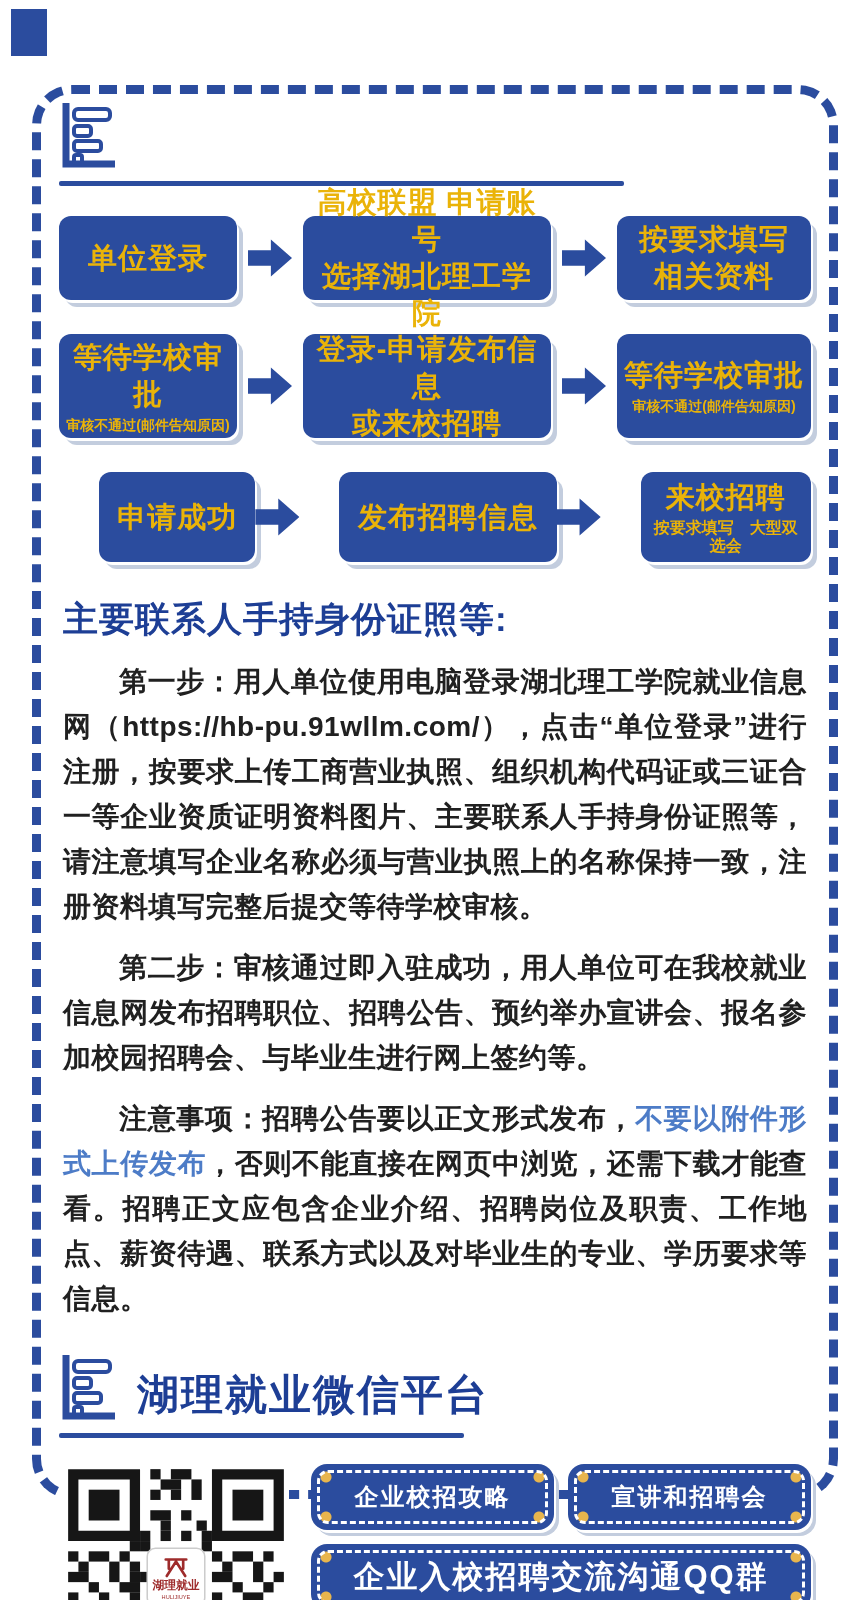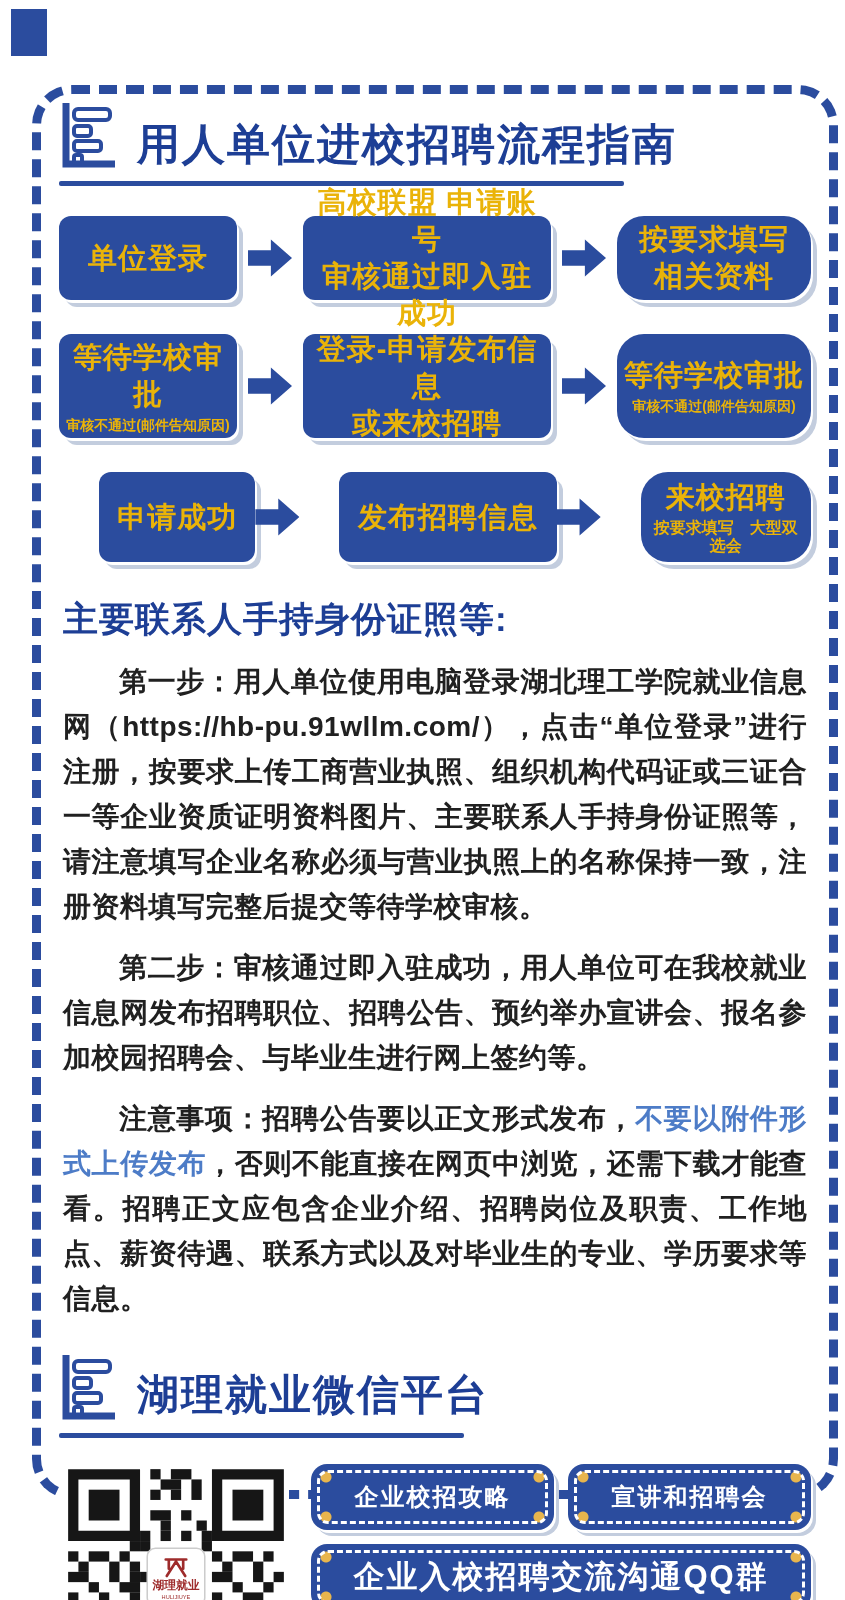--- a/index.html
+++ b/index.html
@@ -21,21 +21,21 @@
 
   
   .flow{margin-top:30px;}
   .frow{display:flex;align-items:center;justify-content:space-between;margin-top:34px;}
   .frow:first-child{margin-top:0;}
   .fbox{background:#2b4c9e;border-radius:12px;color:#eab308;text-align:center;
         display:flex;flex-direction:column;justify-content:center;align-items:center;
         box-shadow:2px 3px 0 #ffffff,6px 7px 0 #c3cdde;padding:8px 6px;box-sizing:border-box;}
   .fbox .main{font-size:29px;font-weight:700;line-height:37px;letter-spacing:1px;}
   .fbox .note{font-size:14px;font-weight:700;line-height:18px;margin-top:3px;letter-spacing:0;}
-  .w1{width:178px;} .w2{width:248px;} .w3{width:194px;border-radius:27px;}
+  .w1{width:178px;} .w2{width:248px;} .w3{width:194px;}
   .frow.r1 .fbox{height:84px;}
   .frow.r2 .fbox{height:104px;}
   .frow.r3 .fbox{height:90px;margin-left:40px;}
   .arrow{width:44px;height:46px;background:#2b4c9e;flex:0 0 auto;
          clip-path:polygon(0 33%,52% 33%,52% 10%,100% 50%,52% 90%,52% 67%,0 67%);
          filter:drop-shadow(3px 3px 0 #c3cdde);}
 
   
   .article{margin-top:34px;padding:0 4px;}
   .art-heading{font-size:35px;font-weight:700;color:#1d3e95;letter-spacing:1px;}
@@ -77,34 +77,33 @@
     <div class="sec-header">
       <span class="icon">
         <svg width="56" height="68" viewBox="0 0 56 68">
           <path d="M7 3 V61 H54" stroke="#2b4c9e" stroke-width="7" fill="none" stroke-linecap="square"></path>
           <rect x="15" y="6" width="36" height="11" rx="4" stroke="#2b4c9e" stroke-width="4" fill="none"></rect>
           <rect x="15" y="23" width="17" height="10" rx="3" stroke="#2b4c9e" stroke-width="4" fill="none"></rect>
           <rect x="15" y="38" width="27" height="10" rx="3" stroke="#2b4c9e" stroke-width="4" fill="none"></rect>
           <rect x="15" y="52" width="8" height="8" rx="2" stroke="#2b4c9e" stroke-width="4" fill="none"></rect>
         </svg>
       </span>
-      <span class="h1-title">用人单位进校招聘流程指南</span>
     </div>
     <div class="rule r1"></div>
 
     <div class="flow">
 
       <div class="frow r1">
         <div class="fbox w1">
           <span class="main">单位登录</span>
         </div>
         <div class="arrow"></div>
         <div class="fbox w2">
           <span class="main">高校联盟 申请账号</span>
-          <span class="main">审核通过即入驻成功</span>
+          <span class="main">选择湖北理工学院</span>
         </div>
         <div class="arrow"></div>
         <div class="fbox w3">
           <span class="main">按要求填写</span>
           <span class="main">相关资料</span>
         </div>
       </div>
 
       <div class="frow r2">
         <div class="fbox w1">

